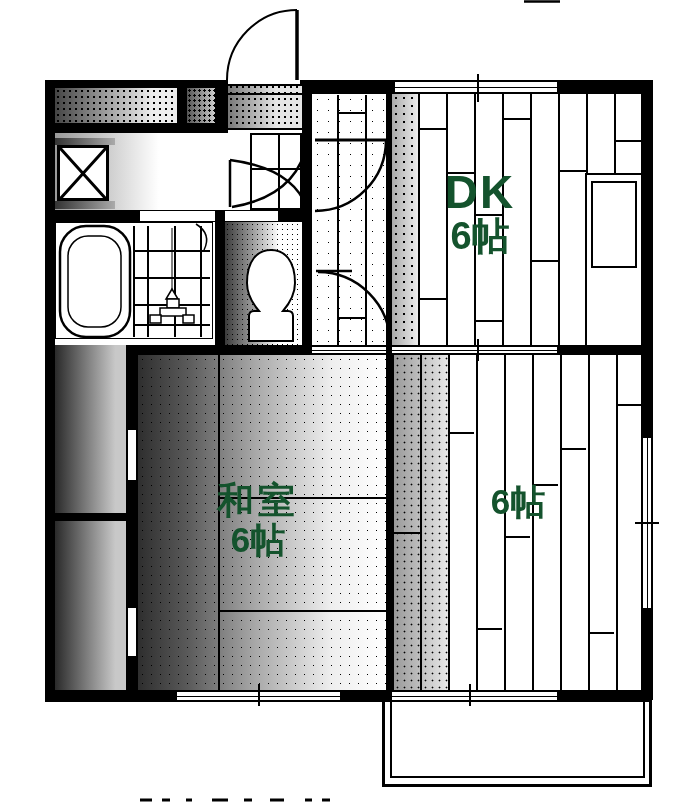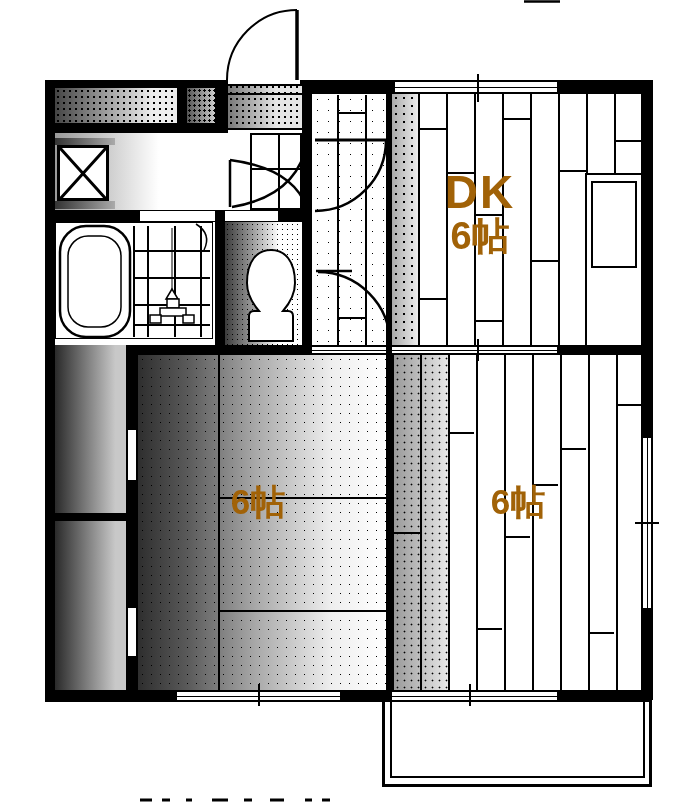--- a/index.html
+++ b/index.html
@@ -10,21 +10,21 @@
   .vline{position:absolute;width:2px;background:#000;}
   .hline{position:absolute;height:2px;background:#000;}
   .win-h{position:absolute;background:#fff;border-top:2px solid #000;border-bottom:2px solid #000;box-sizing:border-box;}
   .win-h::after{content:"";position:absolute;left:0;right:0;top:45%;height:1.5px;background:#000;}
   .win-v{position:absolute;background:#fff;border-left:2px solid #000;border-right:2px solid #000;box-sizing:border-box;}
   .win-v::after{content:"";position:absolute;top:0;bottom:0;left:45%;width:1.5px;background:#000;}
   .door-strip{position:absolute;background:#fff;border-top:1.5px solid #000;border-bottom:1.5px solid #000;box-sizing:border-box;}
   .dots{background-image:radial-gradient(#000 0.9px, transparent 1px);background-size:7px 7px;}
   .dots-sparse{background-image:radial-gradient(#000 0.8px, transparent 0.95px);background-size:11px 11px;}
   .joint{position:absolute;width:26px;height:2px;background:#000;}
-  .label{position:absolute;color:#a16207;text-align:center;font-weight:700;}
+  .label{position:absolute;color:#14532d;text-align:center;font-weight:700;}
   .label .l1{display:block;}
   .label .l2{display:block;}
   .dk-label .l1{font-size:46px;line-height:44px;letter-spacing:2px;}
   .dk-label .l2{font-size:38px;line-height:44px;}
   .jp-label .l1{font-size:37px;line-height:38px;letter-spacing:4px;}
   .jp-label .l2{font-size:35px;line-height:40px;}
   svg.overlay{position:absolute;left:0;top:0;pointer-events:none;}
 </style>
 </head>
 <body>
@@ -136,20 +136,21 @@
   <div class="joint" style="left:616px;top:404px;"></div>
 
   <div class="abs" style="left:382px;top:700px;width:270px;height:87px;border:3px solid #000;border-top:none;box-sizing:border-box;"></div>
   <div class="abs" style="left:390px;top:700px;width:255px;height:78px;border:2px solid #000;border-top:none;box-sizing:border-box;"></div>
 
   <div class="label dk-label" style="left:420px;top:170px;width:120px;">
     <span class="l1">DK</span>
     <span class="l2">6帖</span>
   </div>
   <div class="label jp-label" style="left:196px;top:482px;width:124px;">
+    <span class="l1">和室</span>
     <span class="l2">6帖</span>
   </div>
   <div class="label jp-label" style="left:456px;top:482px;width:124px;">
     <span class="l2">6帖</span>
   </div>
 
   <svg class="overlay" width="683" height="803" viewBox="0 0 683 803">
 
     <path d="M297,10 V80" stroke="#000" stroke-width="3.5" fill="none"></path>
     <path d="M227,80 A70,70 0 0 1 297,10" stroke="#000" stroke-width="2" fill="none"></path>

